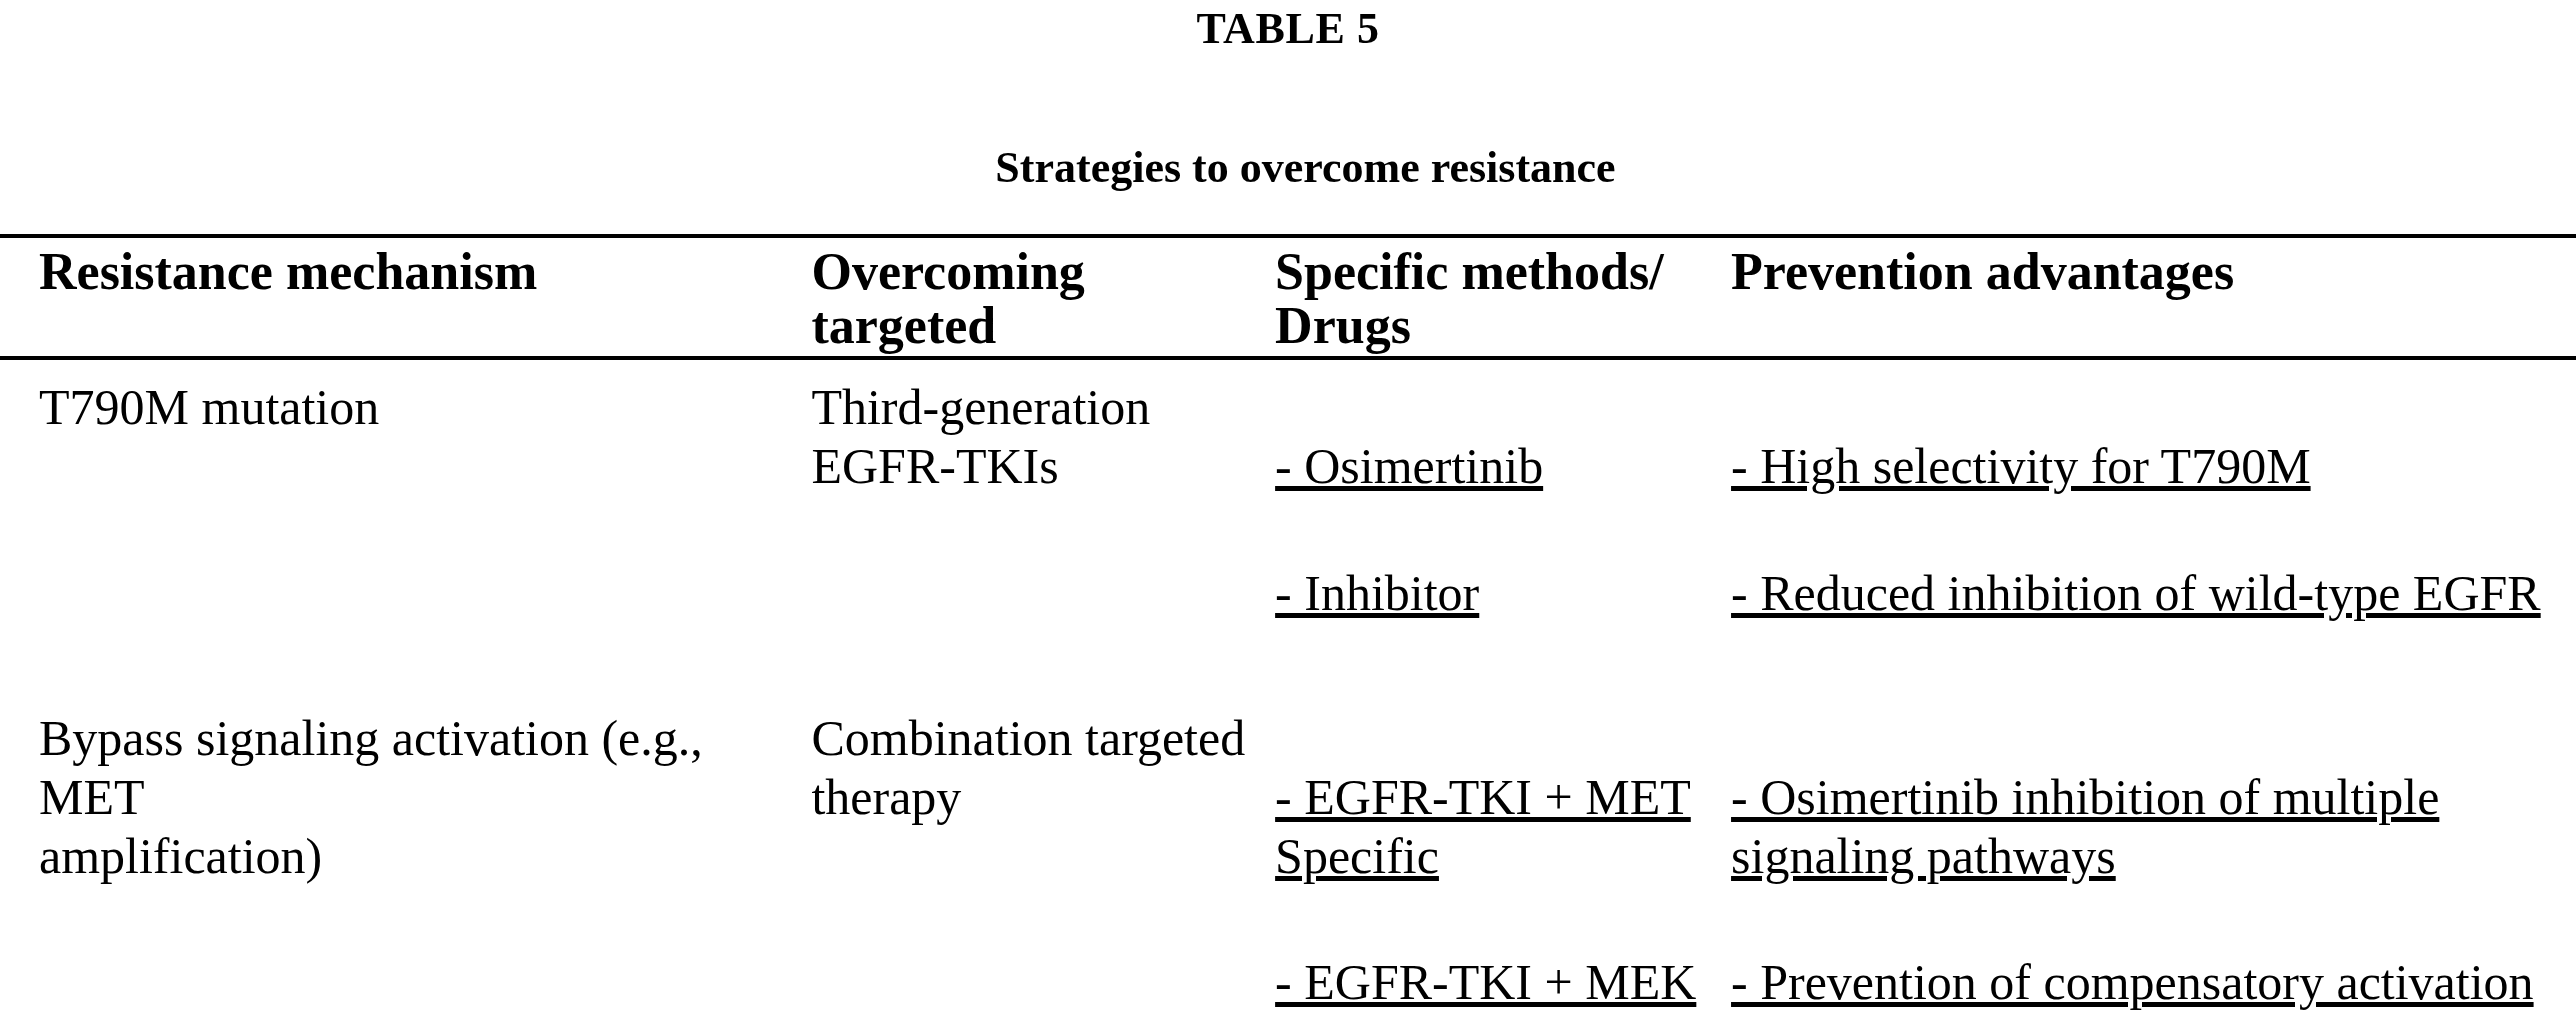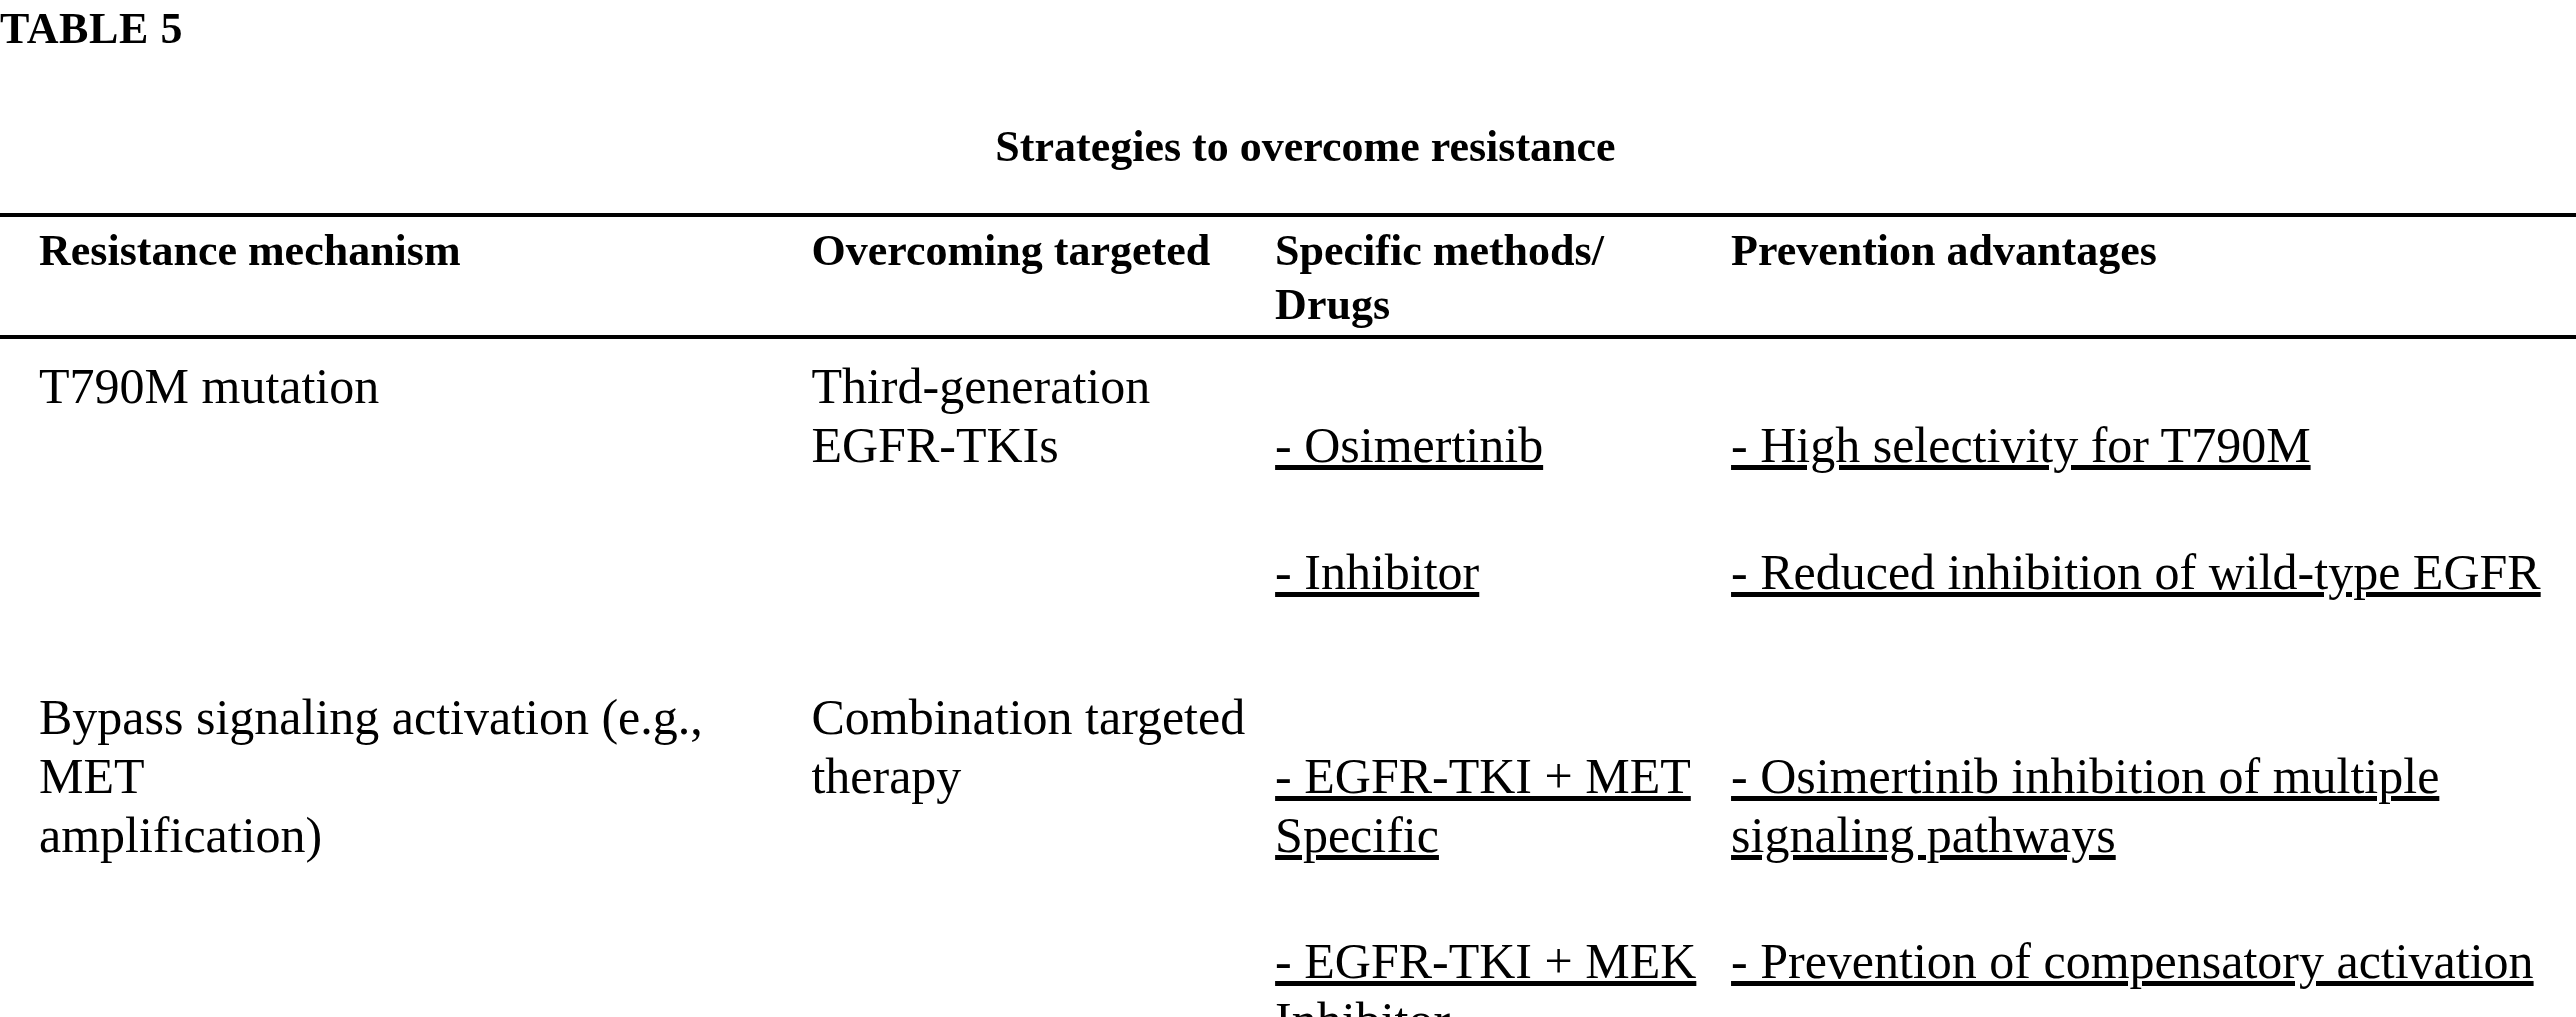--- a/index.html
+++ b/index.html
@@ -13,50 +13,51 @@
     overflow: hidden;
     font-family: "Liberation Serif", "DejaVu Serif", serif;
     color: #000000;
   }
   .page {
     width: 2576px;
     height: 1017px;
     position: relative;
   }
   .tlabel {
+    text-align: center;
     font-weight: 700;
     font-size: 44px;
     line-height: 55px;
     padding-top: 1.2px;
     letter-spacing: 0.6px;
   }
   .ttitle {
     text-align: center;
     font-weight: 700;
     font-size: 44px;
     line-height: 55px;
-    margin-top: 63px;
+    margin-top: 84px;
     padding-left: 35px;
   }
   table.strat {
     width: 100%;
     border-collapse: collapse;
     table-layout: fixed;
     margin-top: 39px;
     border-top: 4.9px solid #000;
     border-bottom: 7.3px solid #000;
   }
   col.w1 { width: 31.5%; }
   col.w2 { width: 18.0%; }
   col.w3 { width: 17.7%; }
   col.w4 { width: 32.8%; }
   th {
     text-align: left;
     vertical-align: top;
-    font-size: 44px;
+    font-size: 52px;
     font-weight: 700;
     line-height: 54px;
     padding: 7.3px 6.1px 2.4px 0;
     border-bottom: 4.9px solid #000;
     white-space: pre-line;
   }
   td {
     vertical-align: top;
     font-size: 50px;
     line-height: 59px;

